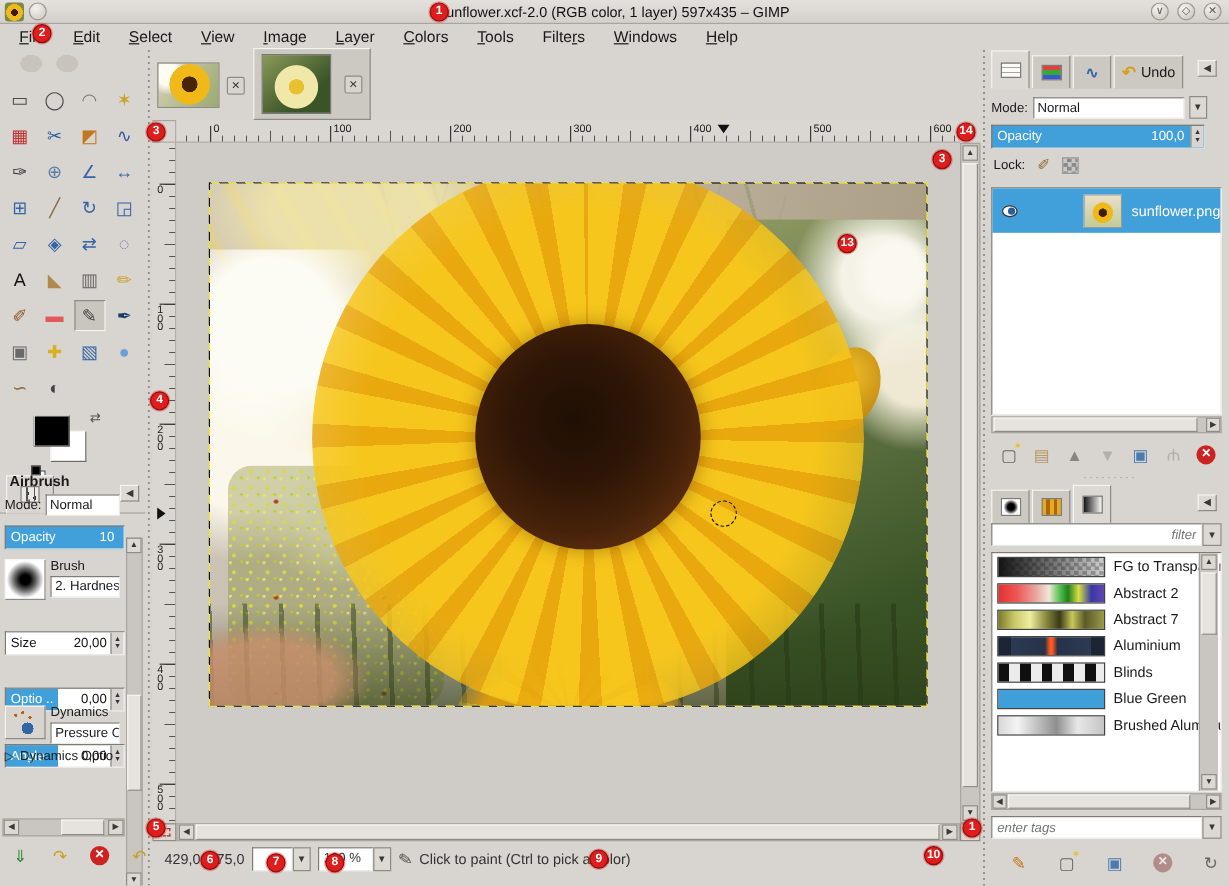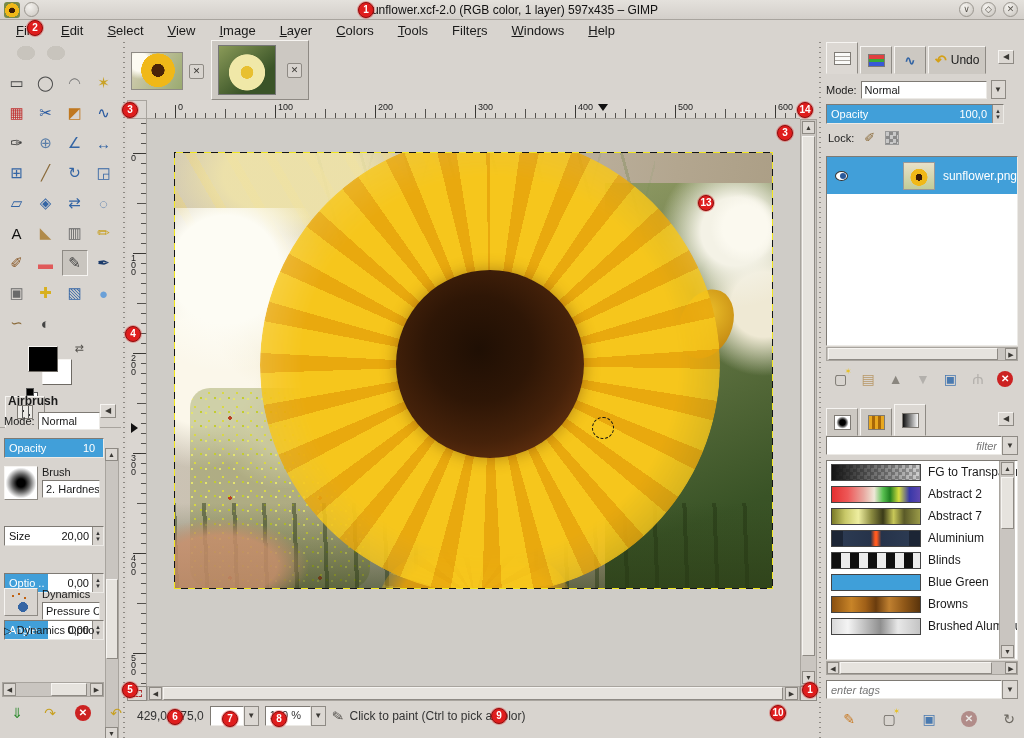--- a/index.html
+++ b/index.html
@@ -598,24 +598,20 @@
         </div>
         <div class="grad-row">
           <span class="grad-swatch" style="background: repeating-linear-gradient(90deg, rgb(16, 16, 16) 0px, rgb(16, 16, 16) 9px, rgb(236, 236, 236) 9px, rgb(236, 236, 236) 18px);"></span>
           <span class="grad-name">Blinds</span>
         </div>
         <div class="grad-row">
           <span class="grad-swatch" style="background: linear-gradient(90deg, rgb(63, 159, 217), rgb(63, 159, 217));"></span>
           <span class="grad-name">Blue Green</span>
         </div>
         <div class="grad-row">
-          <span class="grad-swatch" style="background: linear-gradient(90deg, rgb(138, 80, 16) 0%, rgb(200, 132, 40) 22%, rgb(160, 96, 24) 38%, rgb(106, 60, 14) 50%, rgb(192, 128, 48) 65%, rgb(144, 88, 24) 82%, rgb(90, 52, 12) 100%);"></span>
-          <span class="grad-name">Browns</span>
-        </div>
-        <div class="grad-row">
           <span class="grad-swatch" style="background: linear-gradient(90deg, rgb(216, 216, 216) 0%, rgb(244, 244, 244) 18%, rgb(184, 184, 184) 40%, rgb(143, 143, 143) 55%, rgb(232, 232, 232) 75%, rgb(196, 196, 196) 100%);"></span>
           <span class="grad-name">Brushed Aluminium</span>
         </div>
       </div>
     <div class="grad-vscroll">
       <span class="sarrow" style="left:1px;top:1px;">▲</span>
       <span class="sthumb" style="left:1px;top:16px;width:13px;height:52px;"></span>
       <span class="sarrow" style="left:1px;bottom:1px;">▼</span>
     </div>
     <div class="grad-hscroll">

